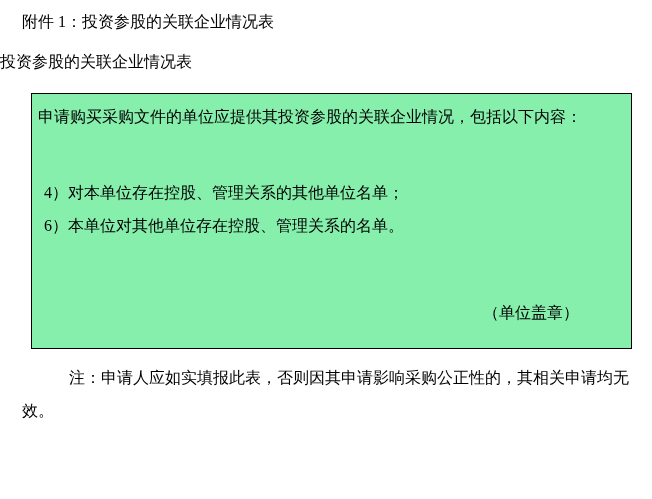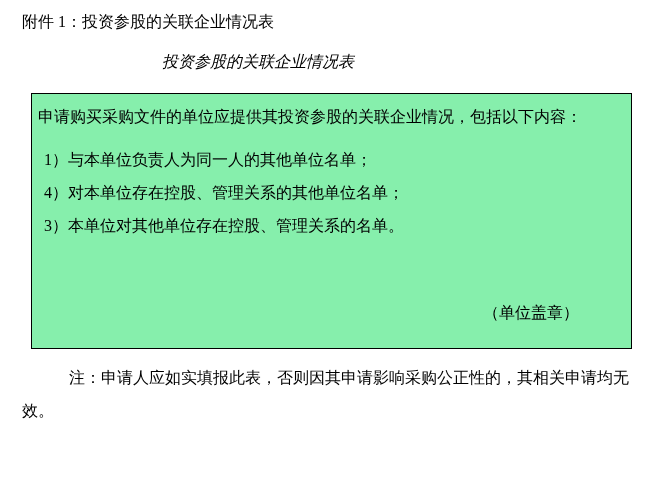--- a/index.html
+++ b/index.html
@@ -23,22 +23,21 @@
     text-align: center;
   }
   .attachment-label {
     left: 22px;
     top: 12px;
   }
   .doc-title {
     left: 0;
     top: 52px;
     width: 516px;
-    text-align: center;
-    font-style: italic;
+    text-align: left;
   }
   .content-box {
     position: absolute;
     left: 31px;
     top: 93px;
     width: 599px;
     height: 254px;
     border: 1px solid #000000;
     background: #86efac;
   }
@@ -58,22 +57,21 @@
 </style>
 </head>
 <body>
 
 <div class="abs attachment-label">附件 1：投资参股的关联企业情况表</div>
 
 <div class="abs doc-title">投资参股的关联企业情况表</div>
 
 <div class="content-box">
   <div class="abs box-intro">申请购买采购文件的单位应提供其投资参股的关联企业情况，包括以下内容：</div>
-  <div class="abs box-item-1">1）与本单位负责人为同一人的其他单位名单；</div>
   <div class="abs box-item-2">4）对本单位存在控股、管理关系的其他单位名单；</div>
-  <div class="abs box-item-3">3）本单位对其他单位存在控股、管理关系的名单。</div>
+  <div class="abs box-item-3">6）本单位对其他单位存在控股、管理关系的名单。</div>
   <div class="abs stamp-line">（单位盖章）</div>
 </div>
 
 <div>
   <div class="abs note-line-1">注：申请人应如实填报此表，否则因其申请影响采购公正性的，其相关申请均无</div>
   <div class="abs note-line-2">效。</div>
 </div>
 
 </body></html>

